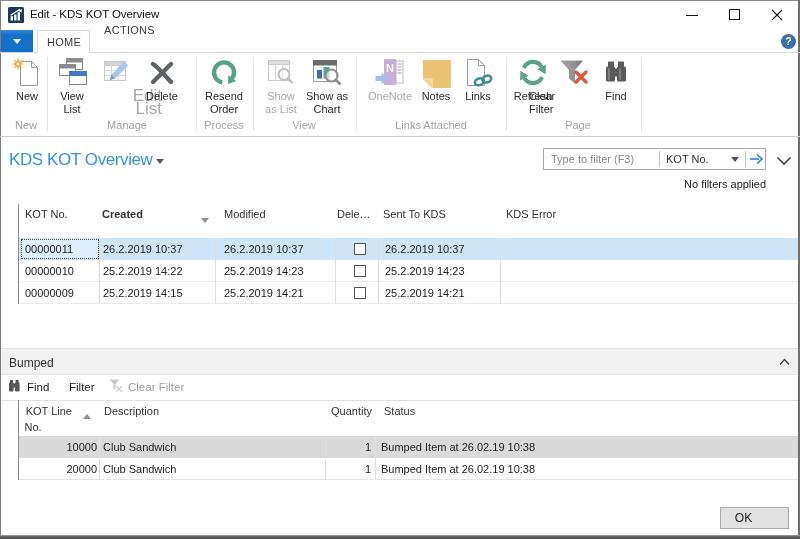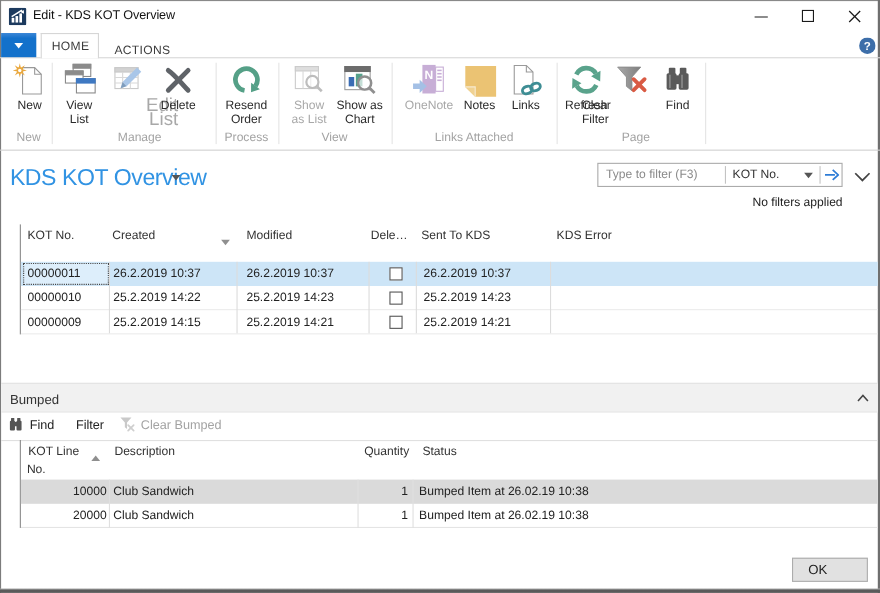--- a/index.html
+++ b/index.html
@@ -31,21 +31,21 @@
   <rect x="45.5" y="4.5" width="10" height="10" fill="none" stroke="#1a1a1a" stroke-width="1"></rect>
   <line x1="88" y1="5" x2="98" y2="15" stroke="#1a1a1a" stroke-width="1.1"></line>
   <line x1="98" y1="5" x2="88" y2="15" stroke="#1a1a1a" stroke-width="1.1"></line>
 </svg>
 
 <div class="ab" style="left:0;top:52px;width:800px;height:1px;background:#d8d8d8;"></div>
 <div class="ab" style="left:1px;top:30px;width:32px;height:22px;background:linear-gradient(#3c87d7,#1371cb 22%,#1371cb);"></div>
 <div class="ab" style="left:13px;top:39px;width:0;height:0;border-left:4.5px solid transparent;border-right:4.5px solid transparent;border-top:5.5px solid #fff;"></div>
 <div class="ab" style="left:37px;top:30px;width:53px;height:23px;background:#fff;border:1px solid #d6d6d6;border-bottom:none;"></div>
 <div class="txt" style="left:47px;top:36px;font-size:11px;letter-spacing:0.3px;color:#3d3d3d;">HOME</div>
-<div class="txt" style="left:104px;top:40px;font-size:11px;letter-spacing:0.3px;color:#3d3d3d;">ACTIONS</div>
+<div class="txt" style="left:104px;top:24px;font-size:11px;letter-spacing:0.3px;color:#3d3d3d;">ACTIONS</div>
 
 <svg class="ab" style="left:781px;top:34px;" width="15" height="15" viewBox="0 0 15 15">
   <circle cx="7.5" cy="7.5" r="7.5" fill="#3d6ea9"></circle>
   <text x="7.5" y="11.2" font-size="10.5" font-weight="bold" fill="#fff" text-anchor="middle">?</text>
 </svg>
 
 <div class="ab" style="left:0;top:136px;width:800px;height:1px;background:#d0d0d0;"></div>
 
 <div class="ab" style="left:47px;top:57px;width:1px;height:74px;background:#e4e4e4;"></div>
 <div class="ab" style="left:196px;top:57px;width:1px;height:74px;background:#e4e4e4;"></div>
@@ -184,41 +184,41 @@
     <rect x="18" y="4.5" width="6" height="8" rx="1"></rect>
     <rect x="6" y="9.5" width="9" height="15" rx="1.5"></rect>
     <rect x="17" y="9.5" width="9" height="15" rx="1.5"></rect>
     <rect x="13.5" y="11.5" width="5" height="8"></rect>
   </g>
   <line x1="9" y1="11" x2="9" y2="23" stroke="#8e8e8e" stroke-width="1.4"></line>
   <line x1="20" y1="11" x2="20" y2="23" stroke="#8e8e8e" stroke-width="1.4"></line>
 </svg>
 <div class="txt" style="left:571px;top:90px;width:90px;text-align:center;font-size:11px;color:#2b2b2b;">Find</div>
 
-<div class="txt" style="left:9px;top:150px;font-size:21px;letter-spacing:-0.4px;color:#3193e3;">KDS KOT Overview</div>
+<div class="txt" style="left:9px;top:150px;font-size:17px;letter-spacing:-0.4px;color:#3193e3;">KDS KOT Overview</div>
 <div class="ab" style="left:156px;top:159px;width:0;height:0;border-left:4px solid transparent;border-right:4px solid transparent;border-top:5px solid #555;"></div>
 
 <div class="ab" style="left:543px;top:148px;width:223px;height:22px;background:#fff;border:1px solid #ababab;"></div>
 <div class="txt" style="left:551px;top:153px;font-size:11px;color:#8a8a8a;">Type to filter (F3)</div>
 <div class="ab" style="left:659px;top:151px;width:1px;height:16px;background:#c3c3c3;"></div>
 <div class="txt" style="left:666px;top:153px;font-size:11px;color:#333;">KOT No.</div>
 <div class="ab" style="left:731px;top:157px;width:0;height:0;border-left:4px solid transparent;border-right:4px solid transparent;border-top:5px solid #555;"></div>
 <div class="ab" style="left:745px;top:151px;width:1px;height:16px;background:#c3c3c3;"></div>
 <svg class="ab" style="left:749px;top:153px;" width="14" height="12" viewBox="0 0 14 12">
   <line x1="1" y1="6" x2="10" y2="6" stroke="#2e7cd6" stroke-width="1.6"></line>
   <path d="M8 1.5 L13 6 L8 10.5" fill="none" stroke="#2e7cd6" stroke-width="1.6"></path>
 </svg>
 <svg class="ab" style="left:776px;top:156px;" width="16" height="10" viewBox="0 0 16 10">
   <path d="M1.5 1.5 L8 8 L14.5 1.5" fill="none" stroke="#444" stroke-width="1.6"></path>
 </svg>
 <div class="txt" style="left:566px;top:178px;width:200px;text-align:right;font-size:11px;color:#222;">No filters applied</div>
 
 <div class="ab" style="left:18px;top:204px;width:1px;height:100px;background:#8a8a8a;"></div>
 <div class="txt" style="left:25px;top:208px;font-size:11px;color:#333;">KOT No.</div>
-<div class="txt" style="left:102px;top:208px;font-size:11px;color:#333;">Created</div>
+<div class="txt" style="left:102px;top:208px;font-size:11px;color:#333;font-weight:bold;">Created</div>
 <div class="ab" style="left:201px;top:218px;width:0;height:0;border-left:4.5px solid transparent;border-right:4.5px solid transparent;border-top:5px solid #8f8f8f;"></div>
 <div class="txt" style="left:224px;top:208px;font-size:11px;color:#333;">Modified</div>
 <div class="txt" style="left:337px;top:208px;font-size:11px;color:#333;">Dele…</div>
 <div class="txt" style="left:383px;top:208px;font-size:11px;color:#333;">Sent To KDS</div>
 <div class="txt" style="left:506px;top:208px;font-size:11px;color:#333;">KDS Error</div>
 
 <div class="ab" style="left:19px;top:238px;width:779px;height:22px;background:#cde5f7;"></div>
 <div class="ab" style="left:19px;top:260px;width:779px;height:22px;border-bottom:1px solid #ebebeb;"></div>
 <div class="ab" style="left:19px;top:282px;width:779px;height:22px;border-bottom:1px solid #ebebeb;"></div>
 
@@ -265,21 +265,21 @@
 </svg>
 <div class="txt" style="left:27px;top:381px;font-size:11.5px;color:#222;">Find</div>
 <div class="txt" style="left:69px;top:381px;font-size:11.5px;color:#222;">Filter</div>
 <svg class="ab" style="left:108px;top:378px;" width="16" height="16" viewBox="0 0 16 16">
   <polygon points="1.5,1.5 11.5,1.5 7.5,6 7.5,12 5.5,10.5 5.5,6" fill="#c9c9c9"></polygon>
   <g stroke="#cfcfcf" stroke-width="1.6" stroke-linecap="round">
     <line x1="8.5" y1="8.5" x2="13.5" y2="13.5"></line>
     <line x1="13.5" y1="8.5" x2="8.5" y2="13.5"></line>
   </g>
 </svg>
-<div class="txt" style="left:128px;top:381px;font-size:11.5px;color:#a3a3a3;">Clear Bumped</div>
+<div class="txt" style="left:128px;top:381px;font-size:11.5px;color:#a3a3a3;">Clear Filter</div>
 <div class="ab" style="left:1px;top:400px;width:797px;height:1px;background:#e0e0e0;"></div>
 
 <div class="ab" style="left:18px;top:400px;width:1px;height:80px;background:#8a8a8a;"></div>
 <div class="txt" style="left:20px;top:405px;width:52px;text-align:right;font-size:11px;color:#333;">KOT Line</div>
 <div class="txt" style="left:7px;top:421px;width:52px;text-align:center;font-size:11px;color:#333;">No.</div>
 <div class="ab" style="left:83px;top:414px;width:0;height:0;border-left:4.5px solid transparent;border-right:4.5px solid transparent;border-bottom:5px solid #8f8f8f;"></div>
 <div class="txt" style="left:104px;top:405px;font-size:11px;color:#333;">Description</div>
 <div class="txt" style="left:322px;top:405px;width:50px;text-align:right;font-size:11px;color:#333;">Quantity</div>
 <div class="txt" style="left:384px;top:405px;font-size:11px;color:#333;">Status</div>
 

